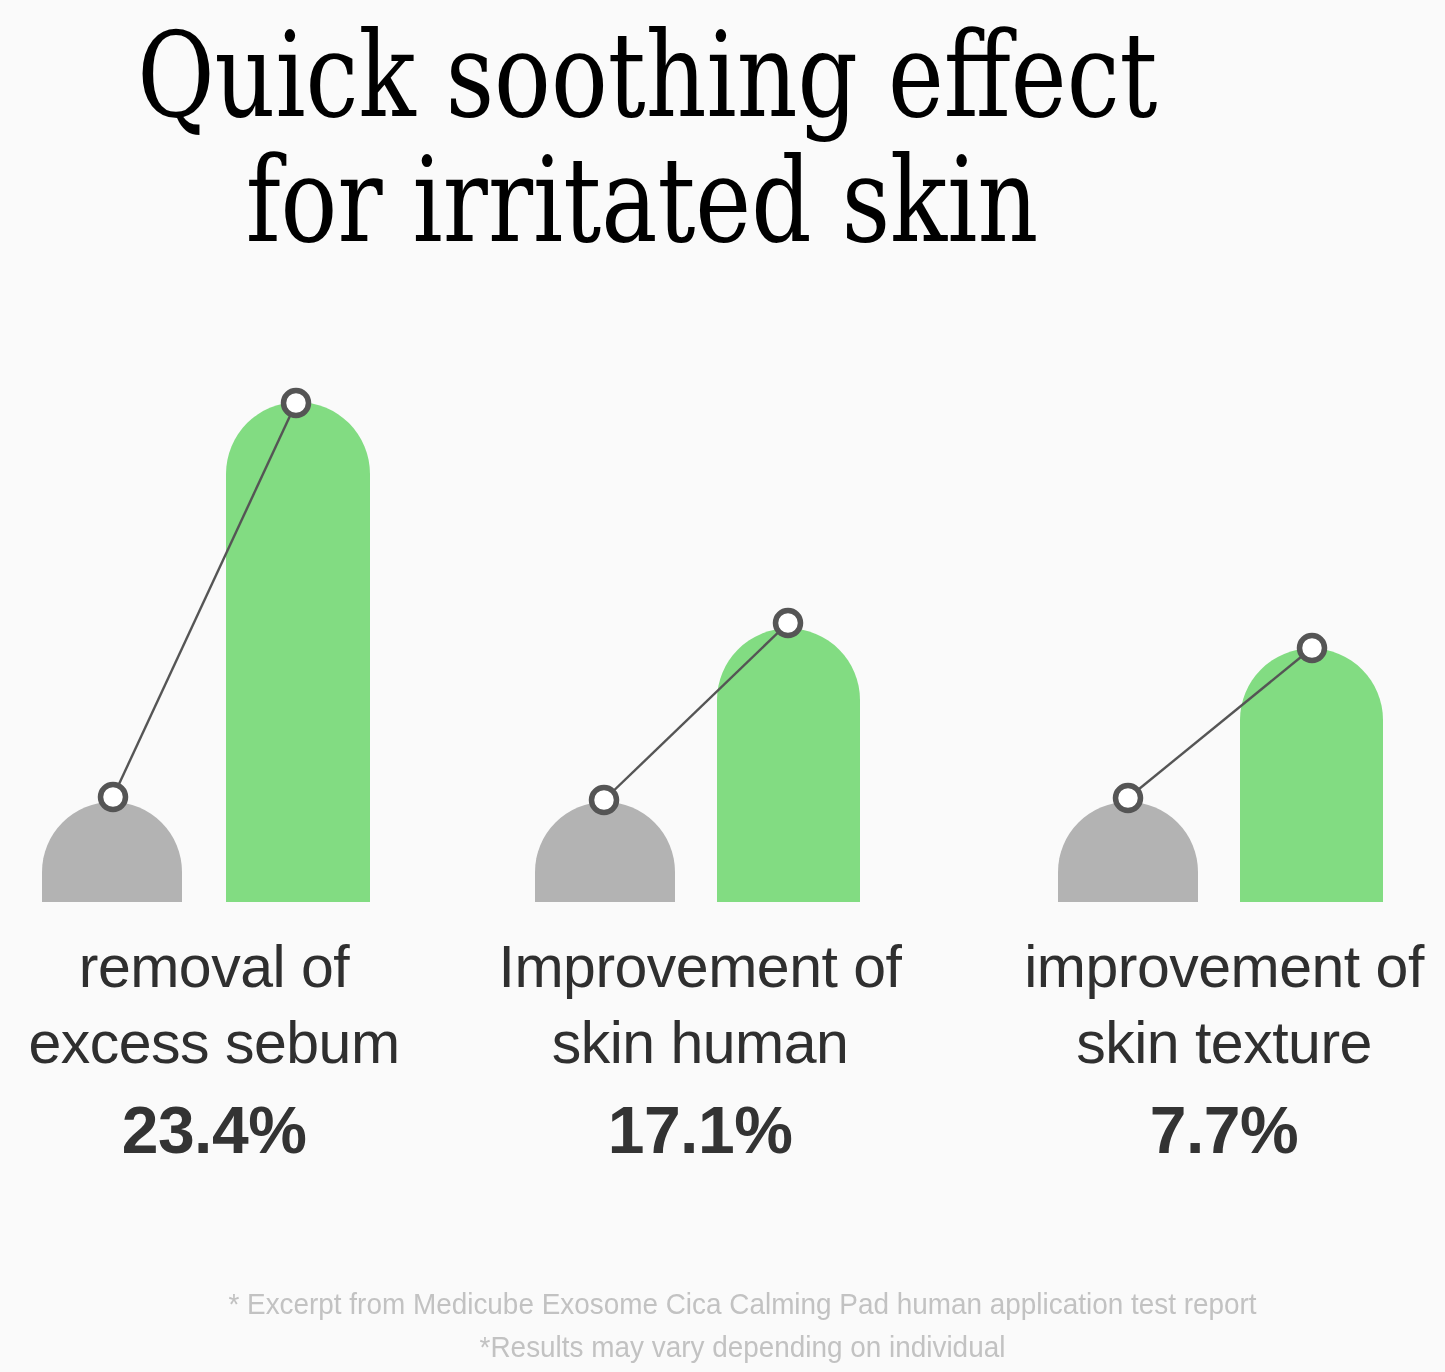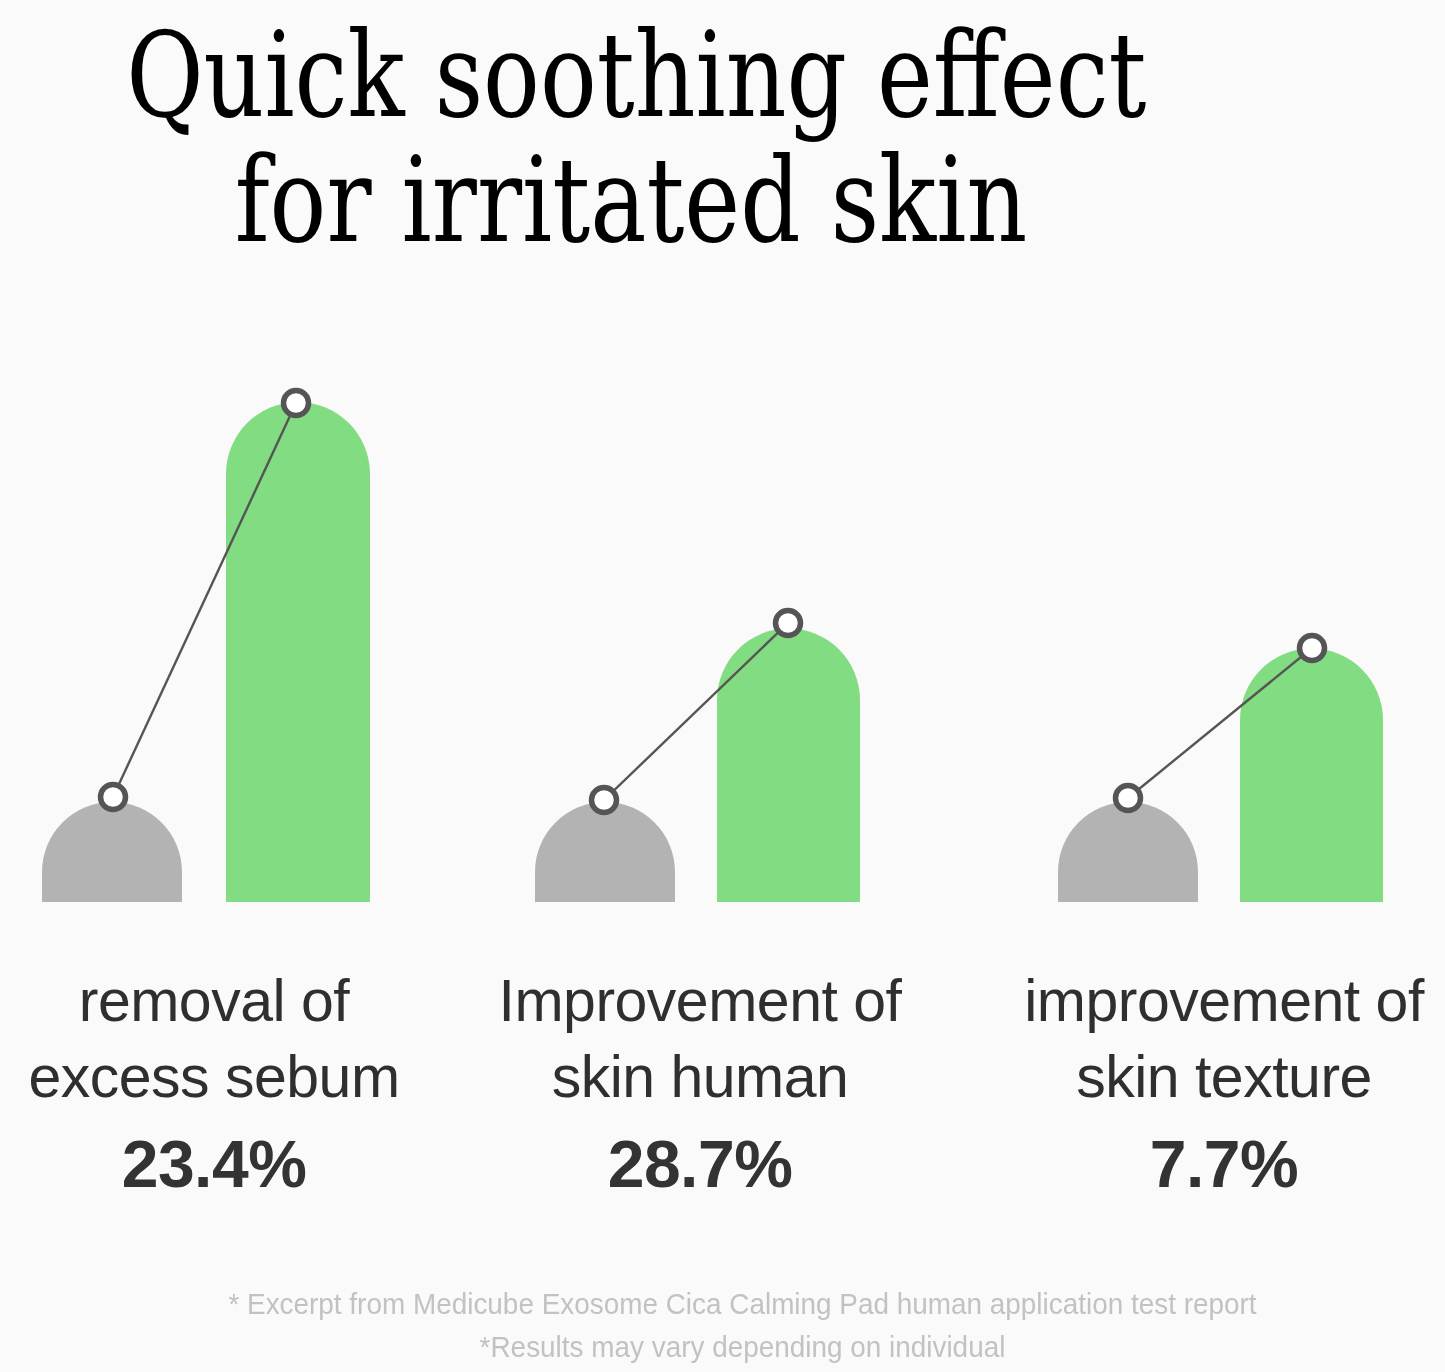--- a/index.html
+++ b/index.html
@@ -11,21 +11,21 @@
     height: 1372px;
     background: #fafafa;
     font-family: "Liberation Sans", sans-serif;
     overflow: hidden;
     position: relative;
   }
 
   
   .title-block {
     position: absolute;
-    left: 0;
+    left: 11px;
     top: 0;
     width: 1262px;
     text-align: center;
     color: #000000;
   }
   .title-line {
     font-family: "DejaVu Serif", "Liberation Serif", serif;
     font-weight: 400;
     font-size: 118px;
     line-height: 1.18;
@@ -45,21 +45,21 @@
     width: 1445px;
     height: 1372px;
     pointer-events: none;
   }
   .chart svg { display: block; }
 
   
   .labels {
     position: absolute;
     left: 0;
-    top: 964px;
+    top: 930px;
     width: 1445px;
     height: 270px;
   }
   .group-label {
     position: absolute;
     text-align: center;
     color: #2f2f2f;
   }
   .group-label .cat {
     font-size: 59px;
@@ -142,21 +142,21 @@
 
   <div class="group-label g1">
     <div class="cat">removal of</div>
     <div class="cat">excess sebum</div>
     <div class="val">23.4%</div>
   </div>
 
   <div class="group-label g2">
     <div class="cat">Improvement of</div>
     <div class="cat">skin human</div>
-    <div class="val">28.7%</div>
+    <div class="val">17.1%</div>
   </div>
 
   <div class="group-label g3">
     <div class="cat">improvement of</div>
     <div class="cat">skin texture</div>
     <div class="val">7.7%</div>
   </div>
 
 </div>
 

